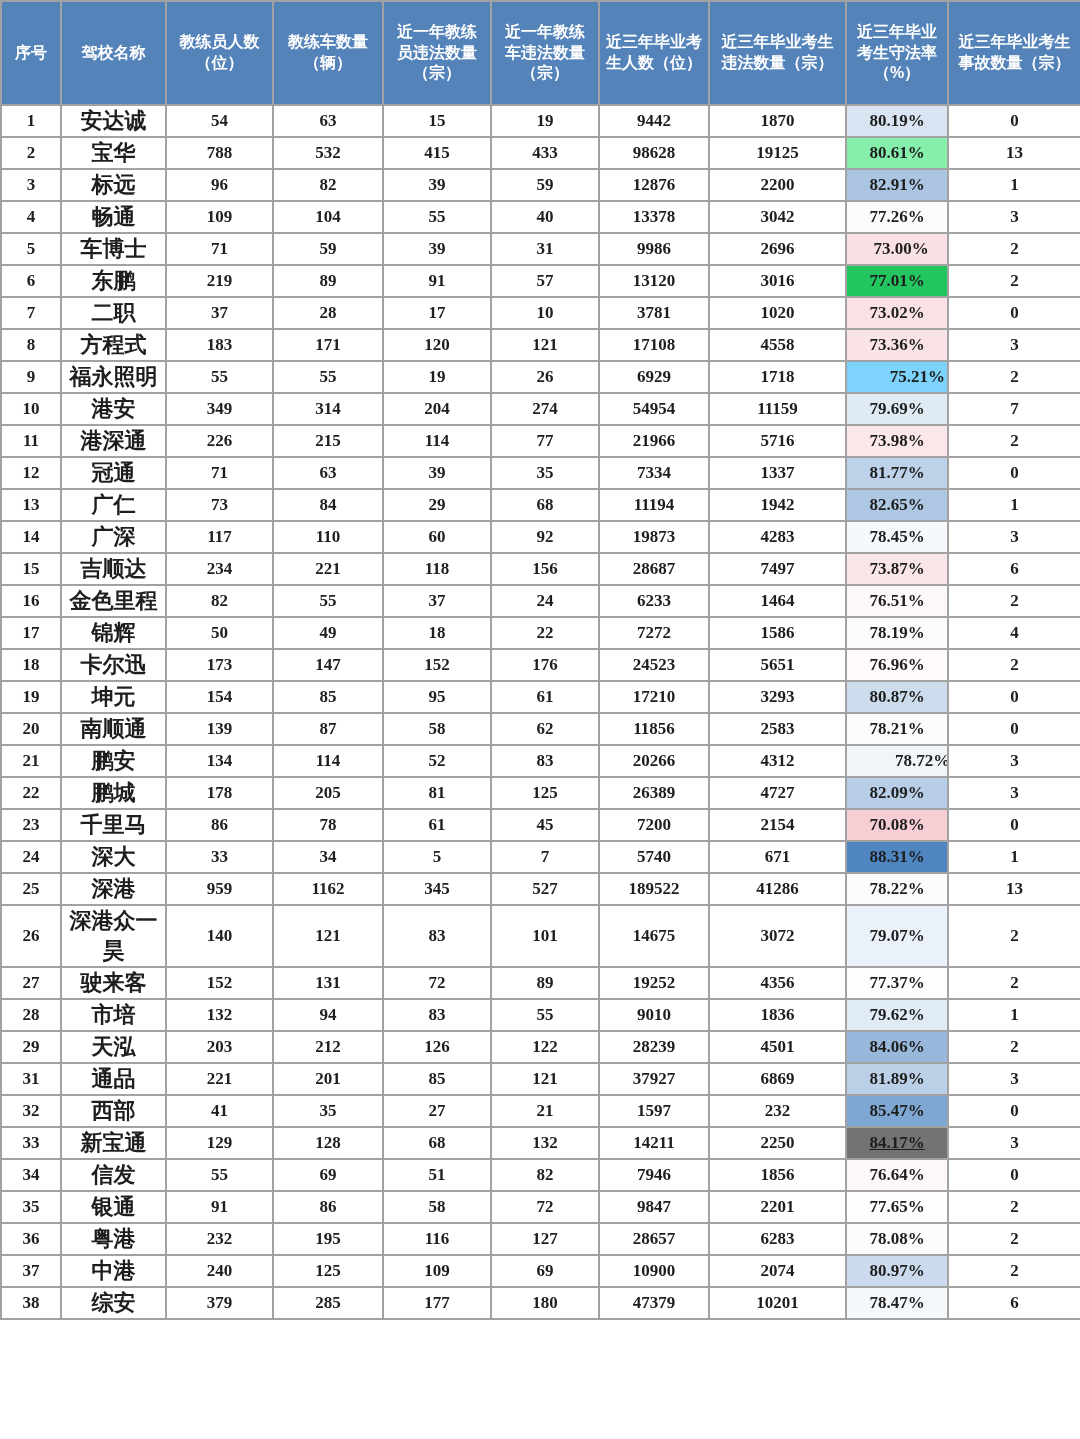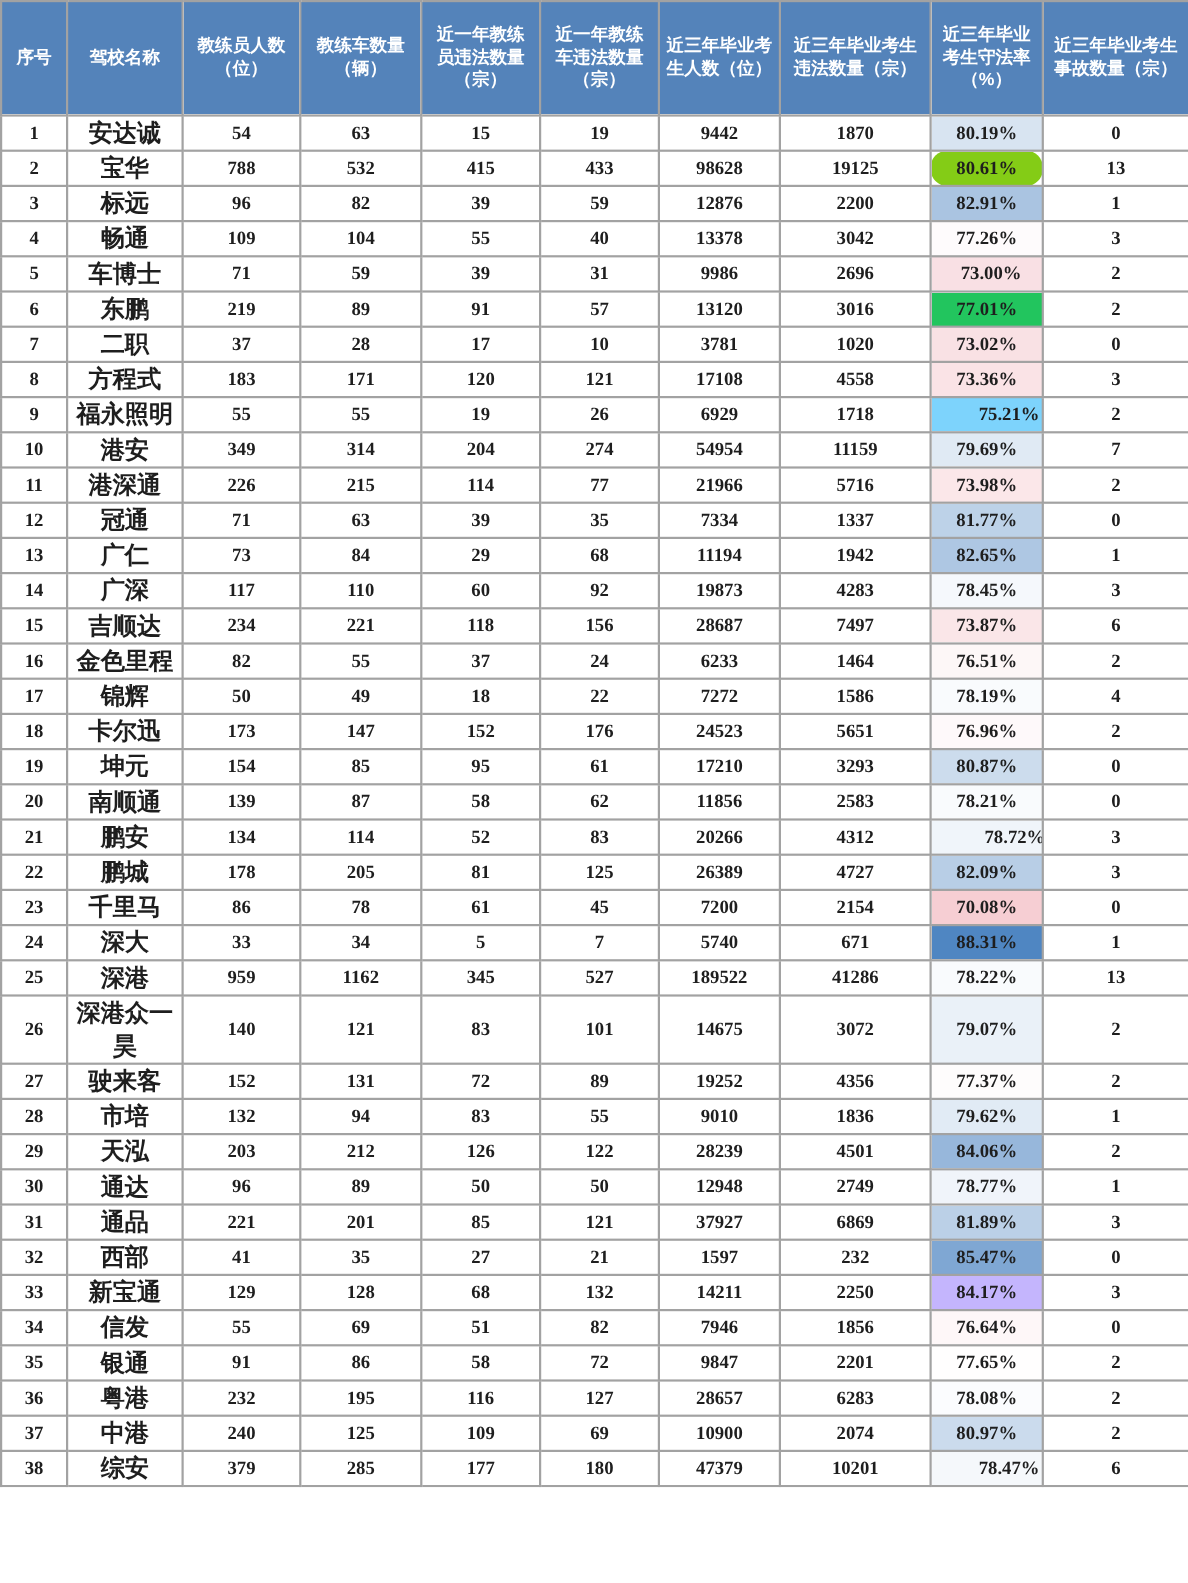--- a/index.html
+++ b/index.html
@@ -65,21 +65,21 @@
       </tr>
       <tr>
         <td class="col-0">2</td>
         <td class="col-1">宝华</td>
         <td class="col-2">788</td>
         <td class="col-3">532</td>
         <td class="col-4">415</td>
         <td class="col-5">433</td>
         <td class="col-6">98628</td>
         <td class="col-7">19125</td>
-        <td class="col-8" style="background: #84cc16; border-radius: 15px;">80.61%</td>
+        <td class="col-8" style="background: #86efac;">80.61%</td>
         <td class="col-9">13</td>
       </tr>
       <tr>
         <td class="col-0">3</td>
         <td class="col-1">标远</td>
         <td class="col-2">96</td>
         <td class="col-3">82</td>
         <td class="col-4">39</td>
         <td class="col-5">59</td>
         <td class="col-6">12876</td>
@@ -393,32 +393,20 @@
         <td class="col-2">203</td>
         <td class="col-3">212</td>
         <td class="col-4">126</td>
         <td class="col-5">122</td>
         <td class="col-6">28239</td>
         <td class="col-7">4501</td>
         <td class="col-8" style="background: rgb(151, 183, 219);">84.06%</td>
         <td class="col-9">2</td>
       </tr>
       <tr>
-        <td class="col-0">30</td>
-        <td class="col-1">通达</td>
-        <td class="col-2">96</td>
-        <td class="col-3">89</td>
-        <td class="col-4">50</td>
-        <td class="col-5">50</td>
-        <td class="col-6">12948</td>
-        <td class="col-7">2749</td>
-        <td class="col-8" style="background: rgb(240, 244, 250);">78.77%</td>
-        <td class="col-9">1</td>
-      </tr>
-      <tr>
         <td class="col-0">31</td>
         <td class="col-1">通品</td>
         <td class="col-2">221</td>
         <td class="col-3">201</td>
         <td class="col-4">85</td>
         <td class="col-5">121</td>
         <td class="col-6">37927</td>
         <td class="col-7">6869</td>
         <td class="col-8" style="background: rgb(187, 208, 231);">81.89%</td>
         <td class="col-9">3</td>
@@ -437,21 +425,21 @@
       </tr>
       <tr>
         <td class="col-0">33</td>
         <td class="col-1">新宝通</td>
         <td class="col-2">129</td>
         <td class="col-3">128</td>
         <td class="col-4">68</td>
         <td class="col-5">132</td>
         <td class="col-6">14211</td>
         <td class="col-7">2250</td>
-        <td class="col-8" style="background: #c4b5fd;">84.17%</td>
+        <td class="col-8" style="background: #737373; text-decoration: underline;">84.17%</td>
         <td class="col-9">3</td>
       </tr>
       <tr>
         <td class="col-0">34</td>
         <td class="col-1">信发</td>
         <td class="col-2">55</td>
         <td class="col-3">69</td>
         <td class="col-4">51</td>
         <td class="col-5">82</td>
         <td class="col-6">7946</td>
@@ -497,17 +485,17 @@
       </tr>
       <tr>
         <td class="col-0">38</td>
         <td class="col-1">综安</td>
         <td class="col-2">379</td>
         <td class="col-3">285</td>
         <td class="col-4">177</td>
         <td class="col-5">180</td>
         <td class="col-6">47379</td>
         <td class="col-7">10201</td>
-        <td class="col-8" style="background: rgb(245, 248, 251); text-align: right;">78.47%</td>
+        <td class="col-8" style="background: rgb(245, 248, 251);">78.47%</td>
         <td class="col-9">6</td>
       </tr>
     </tbody>
 </table>
 
 </body></html>

